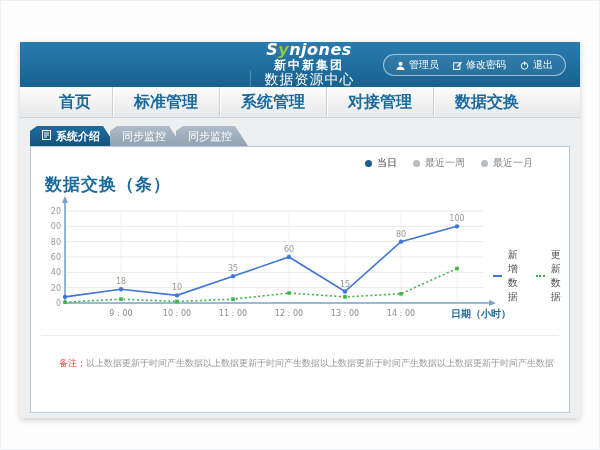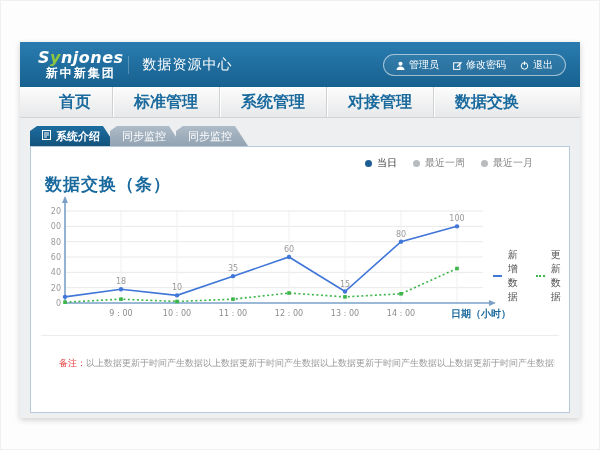--- a/index.html
+++ b/index.html
@@ -9,21 +9,21 @@
     font-family:"DejaVu Sans","Liberation Sans",sans-serif;
   }
   .frame{position:absolute;inset:0;border:1px solid #eef0f2;}
   .window{
     position:absolute;left:20px;top:42px;width:560px;height:376px;
     background:#edeff0;box-shadow:0 2px 6px rgba(0,0,0,.18);
   }
   
   .hdr{
     height:45px;background:linear-gradient(#2a7cb0,#17618f);
-    display:flex;align-items:center;position:relative;
+    display:flex;align-items:center;position:relative;flex-direction:column;
   }
   .logo{margin-left:18px;text-align:center;line-height:1.05;}
   .logo .l1{color:#fff;font-size:16px;font-weight:bold;letter-spacing:.5px;font-style:italic;}
   .logo .l1 .y{color:#8dc63f;}
   .logo .l2{color:#fff;font-size:12px;font-weight:bold;letter-spacing:2px;text-align:center;}
   .apptitle{color:#fff;font-size:14px;margin-left:4px;padding-left:14px;border-left:1px solid rgba(255,255,255,.25);letter-spacing:1px;}
   .userbar{
     position:absolute;right:14px;top:12px;height:20px;
     border:1px solid rgba(255,255,255,.55);border-radius:11px;
     display:flex;align-items:center;color:#fff;font-size:10px;padding:0 12px;gap:14px;

